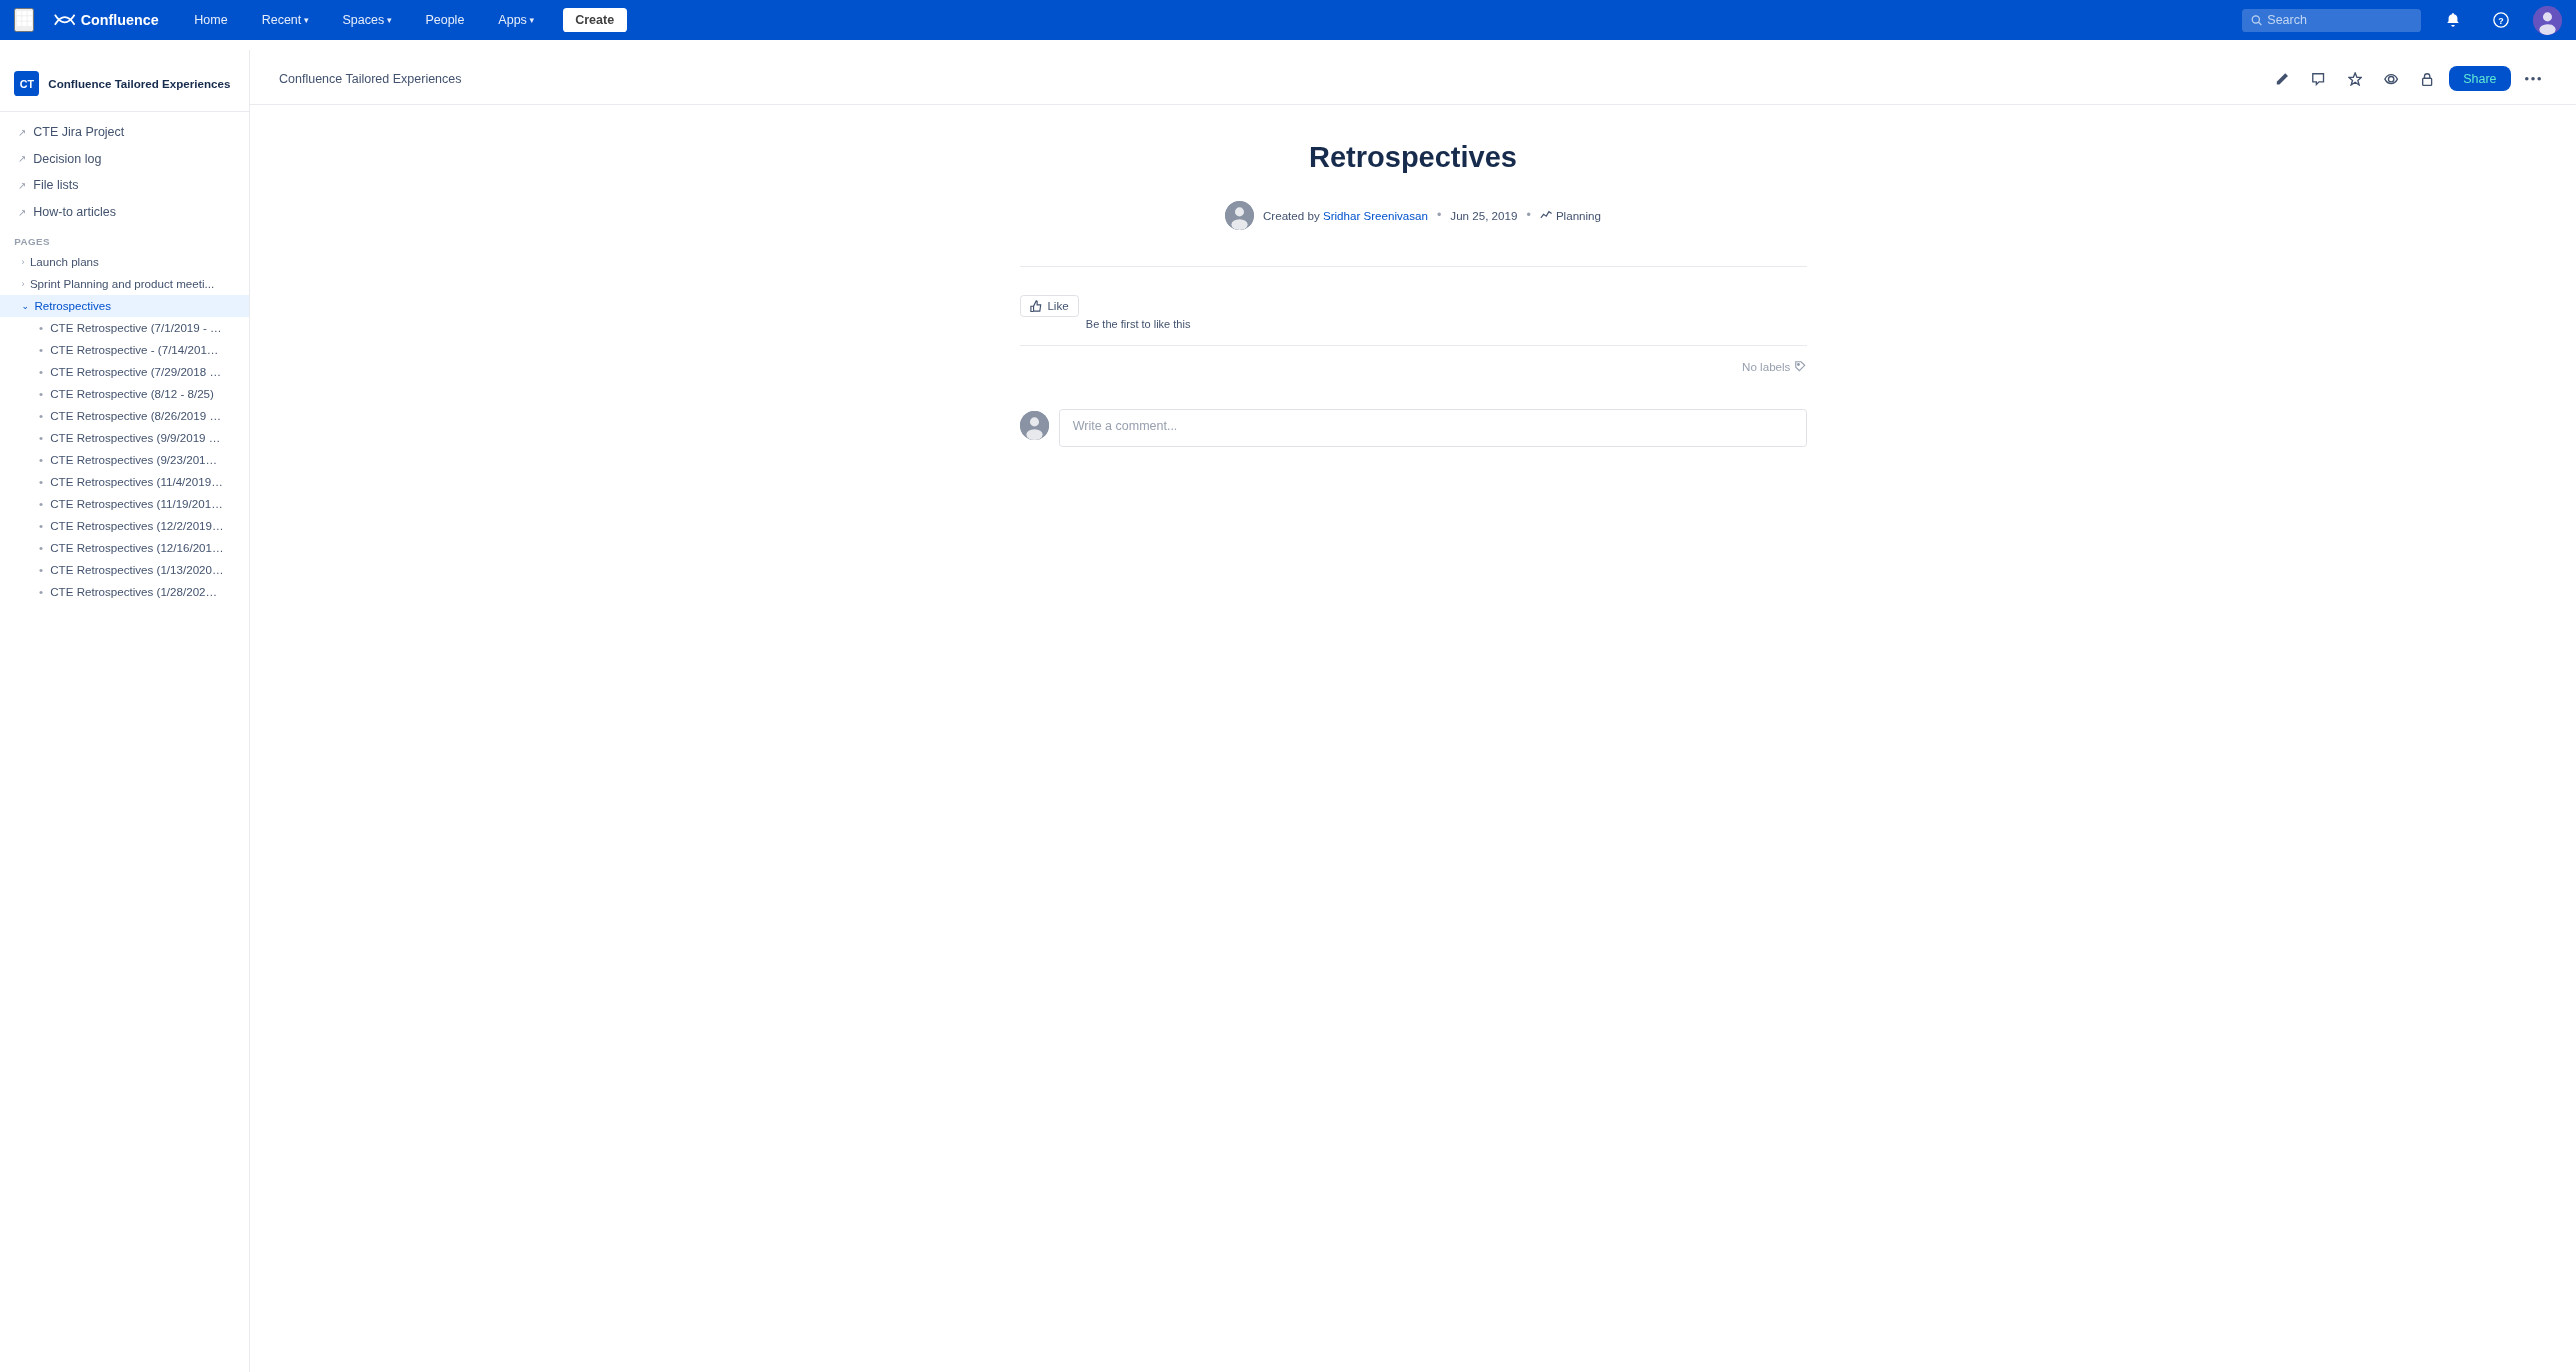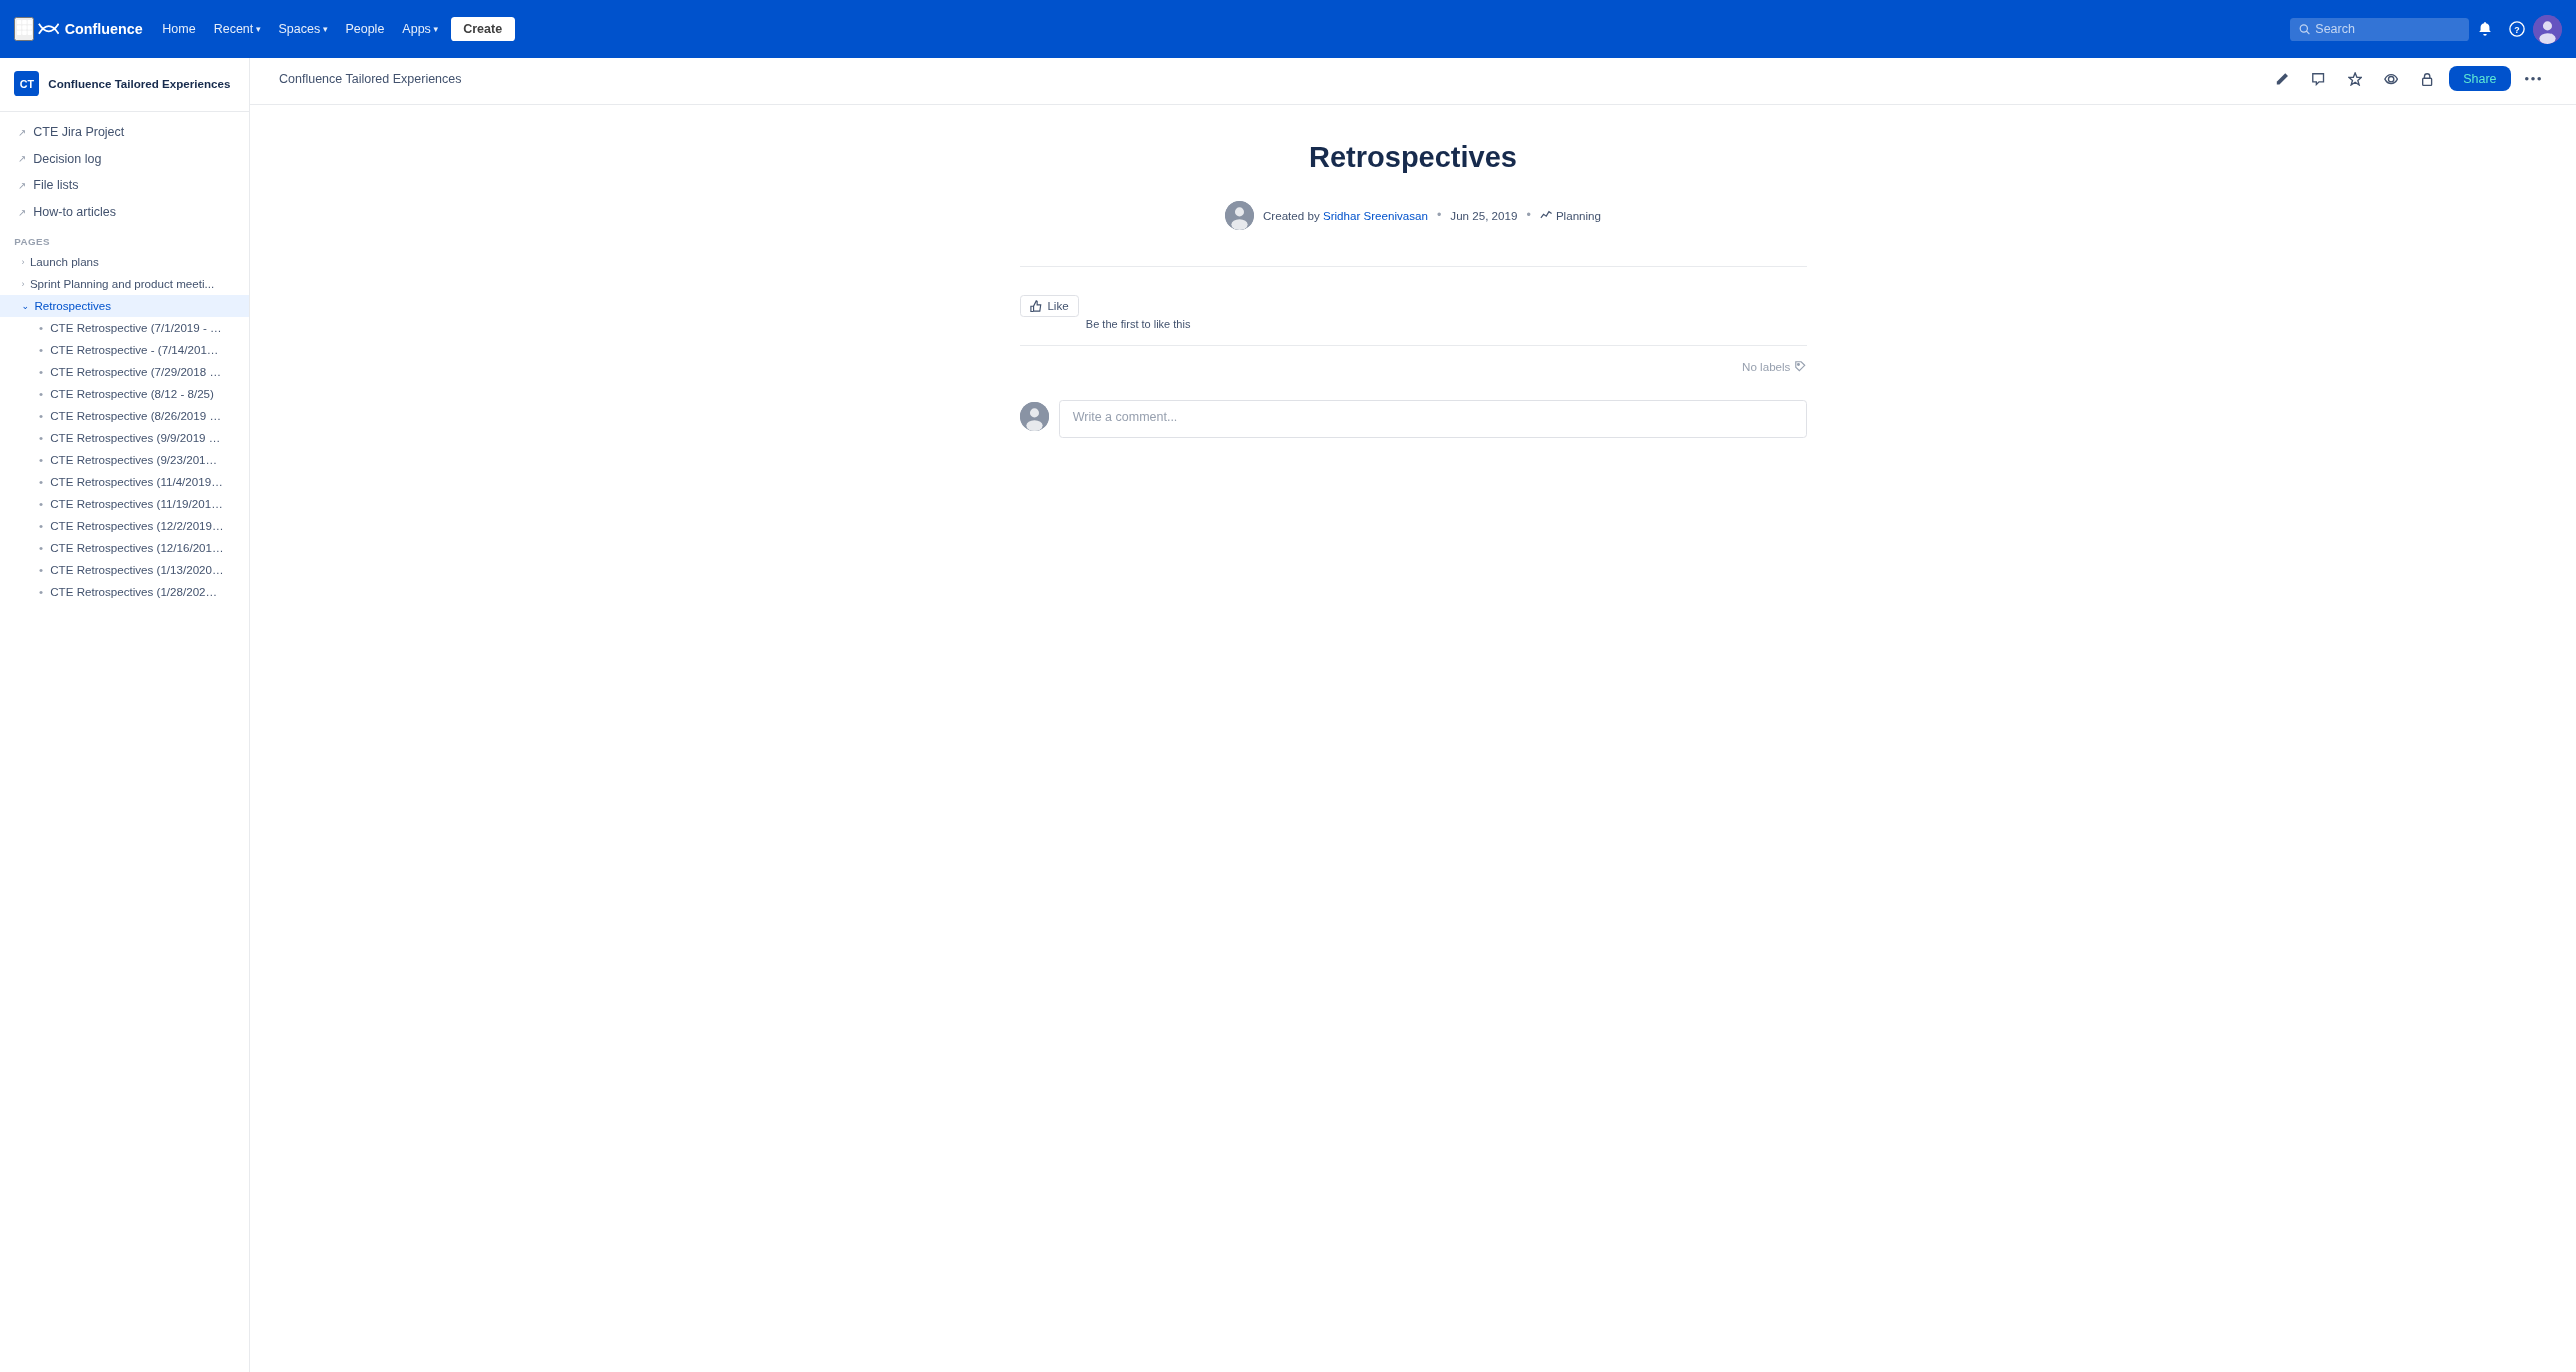--- a/index.html
+++ b/index.html
@@ -3,23 +3,23 @@
   <meta charset="utf-8">
   <style>
     * { margin: 0; padding: 0; box-sizing: border-box; }
     body { font-family: -apple-system, BlinkMacSystemFont, 'Segoe UI', sans-serif; font-size: 12.5px; color: #172b4d; background: #fff; }
 
     
     .topnav {
       display: flex;
       align-items: center;
       background: #0052cc;
-      height: 58px;
+      height: 40px;
       padding: 0 14.3px;
-      gap: 0;
+      gap: 16px;
       position: fixed;
       top: 0; left: 0; right: 0;
       z-index: 100;
     }
     .topnav-grid-icon { color: #fff; font-size: 16px; margin-right: 3.6px; cursor: pointer; }
     .topnav-logo { display: flex; align-items: center; gap: 5.4px; color: #fff; font-weight: 700; font-size: 14.3px; margin-right: 10.7px; text-decoration: none; }
     .topnav-logo svg { width: 21.5px; height: 21.5px; }
     .topnav-link {
       color: rgba(255,255,255,0.9);
       background: none;
@@ -222,21 +222,21 @@
       background: none; border: 0.9px solid #dfe1e6;
       border-radius: 3.6px; padding: 3.6px 9px;
       cursor: pointer; color: #42526e; font-size: 11.6px;
     }
     .like-text { color: #42526e; font-size: 11px; margin-top: 37px; }
     .labels-section {
       display: flex; align-items: center; justify-content: flex-end;
       padding: 7.2px 0;
       color: #97a0af; font-size: 11.6px; gap: 3.6px;
     }
-    .comment-section { margin-top: 20px; }
+    .comment-section { margin-top: 29px; }
     .comment-input-row {
       display: flex; align-items: flex-start; gap: 10.7px;
     }
     .comment-avatar {
       width: 29px; height: 29px; border-radius: 50%;
       background: #8993a4;
       display: flex; align-items: center; justify-content: center;
       color: #fff; font-size: 9.8px; font-weight: 600;
       flex-shrink: 0; margin-top: 1.8px;
     }

